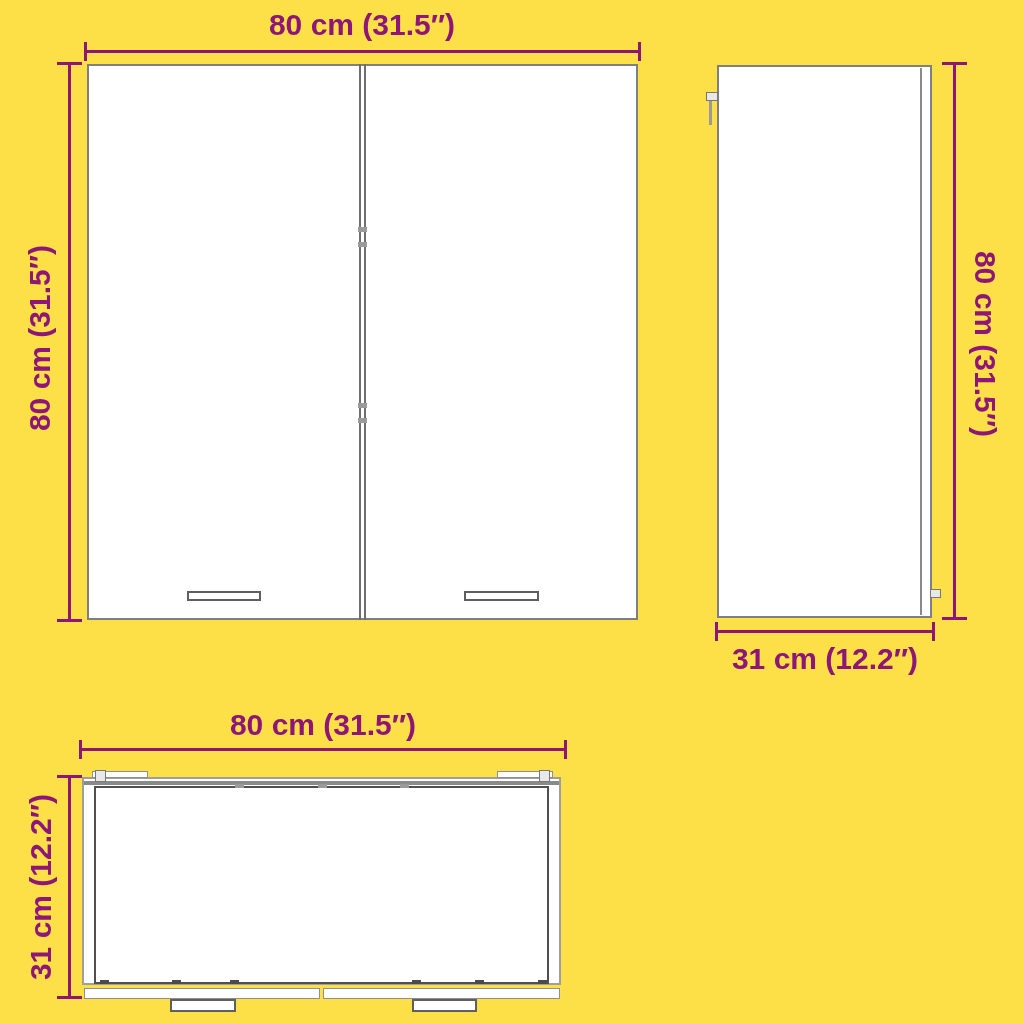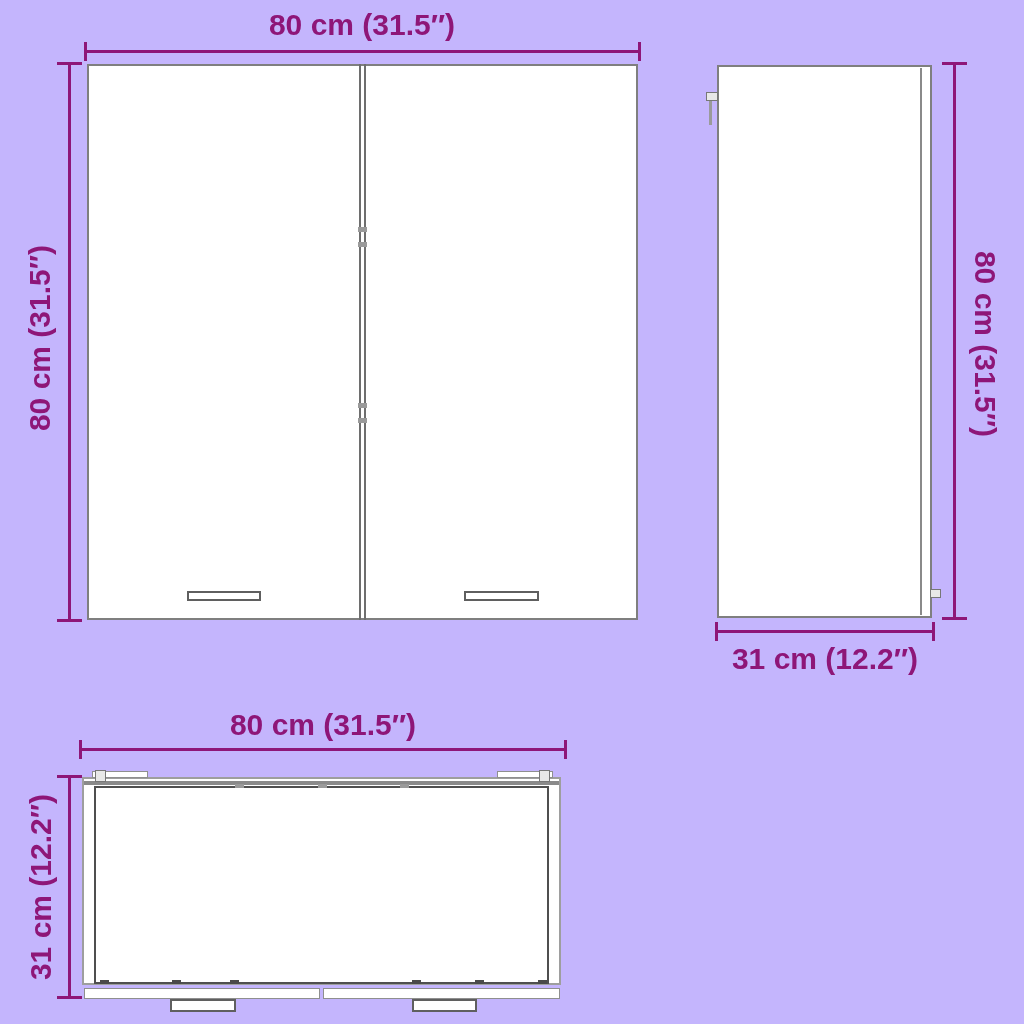--- a/index.html
+++ b/index.html
@@ -1,17 +1,17 @@
 <!DOCTYPE html>
 <html style="--accent: #8e1678; --line: #7f7f7f;"><head>
 <meta charset="utf-8">
 <style>
   :root { --accent:#8e1678; --line:#7f7f7f; --dark:#555555; --light:#9e9e9e; }
   html,body { margin:0; padding:0; background:#ffffff; }
-  .canvas { position:relative; width:1024px; height:1024px; background:#c4b5fd; overflow:hidden;
+  .canvas { position:relative; width:1024px; height:1024px; background:#fde047; overflow:hidden;
             font-family:"Liberation Sans", sans-serif;text-decoration:underline; }
   .grp { position:absolute; left:0; top:0; width:0; height:0; overflow:visible; }
   .abs { position:absolute; box-sizing:border-box; }
 
   
   .dim-h { height:3px; background:var(--accent); }
   .dim-h::before, .dim-h::after { content:""; position:absolute; width:3px; height:19px; top:-8px; background:var(--accent); }
   .dim-h::before { left:-1px; } .dim-h::after { right:-1px; }
   .dim-v { width:3px; background:var(--accent); }
   .dim-v::before, .dim-v::after { content:""; position:absolute; height:3px; width:25px; left:-11px; background:var(--accent); }

